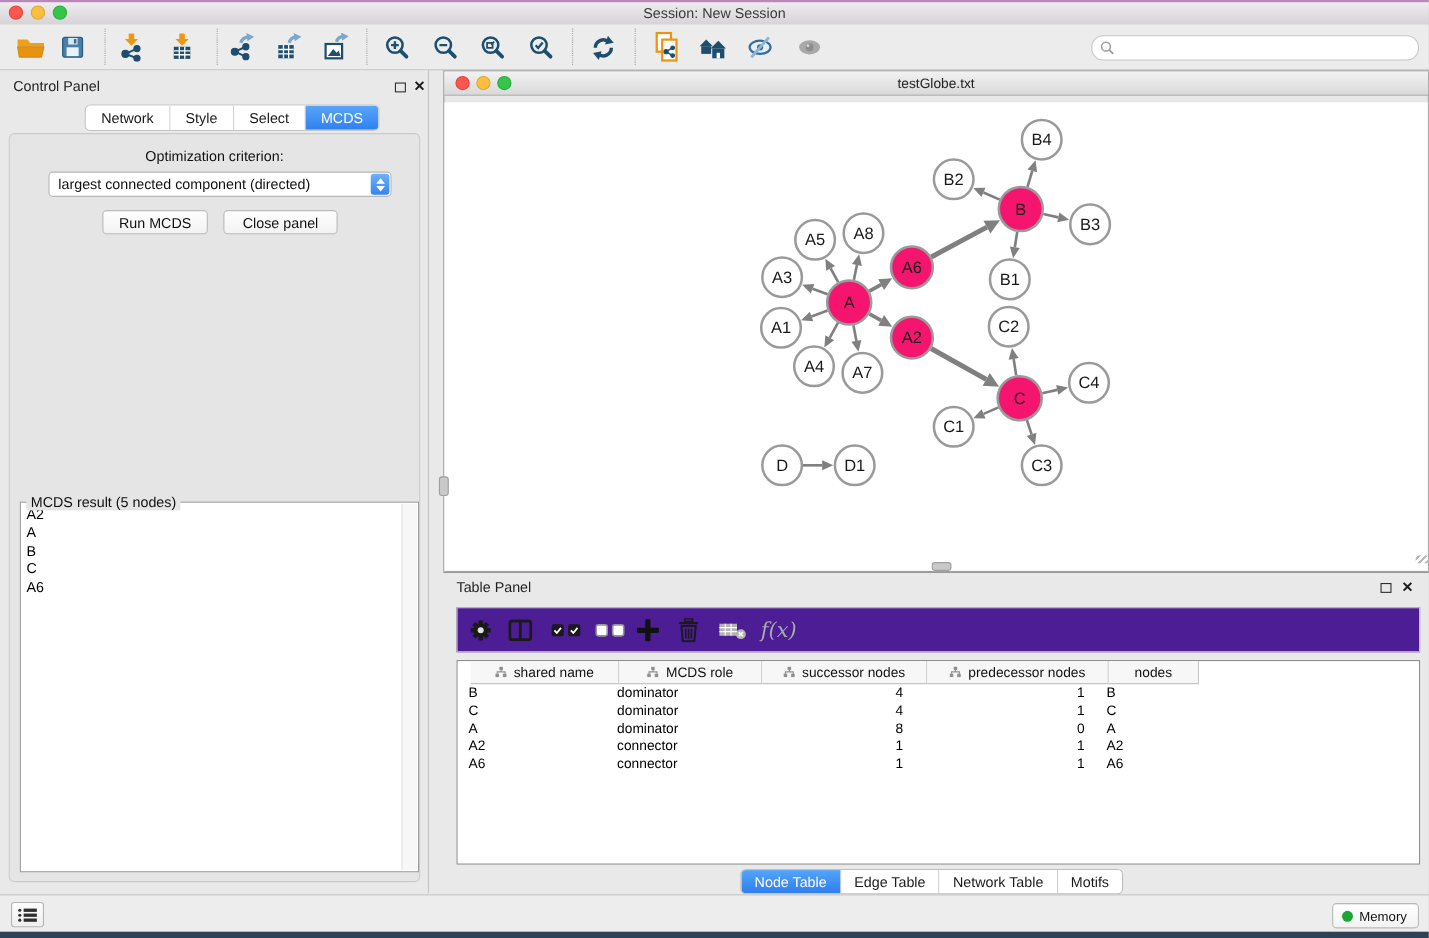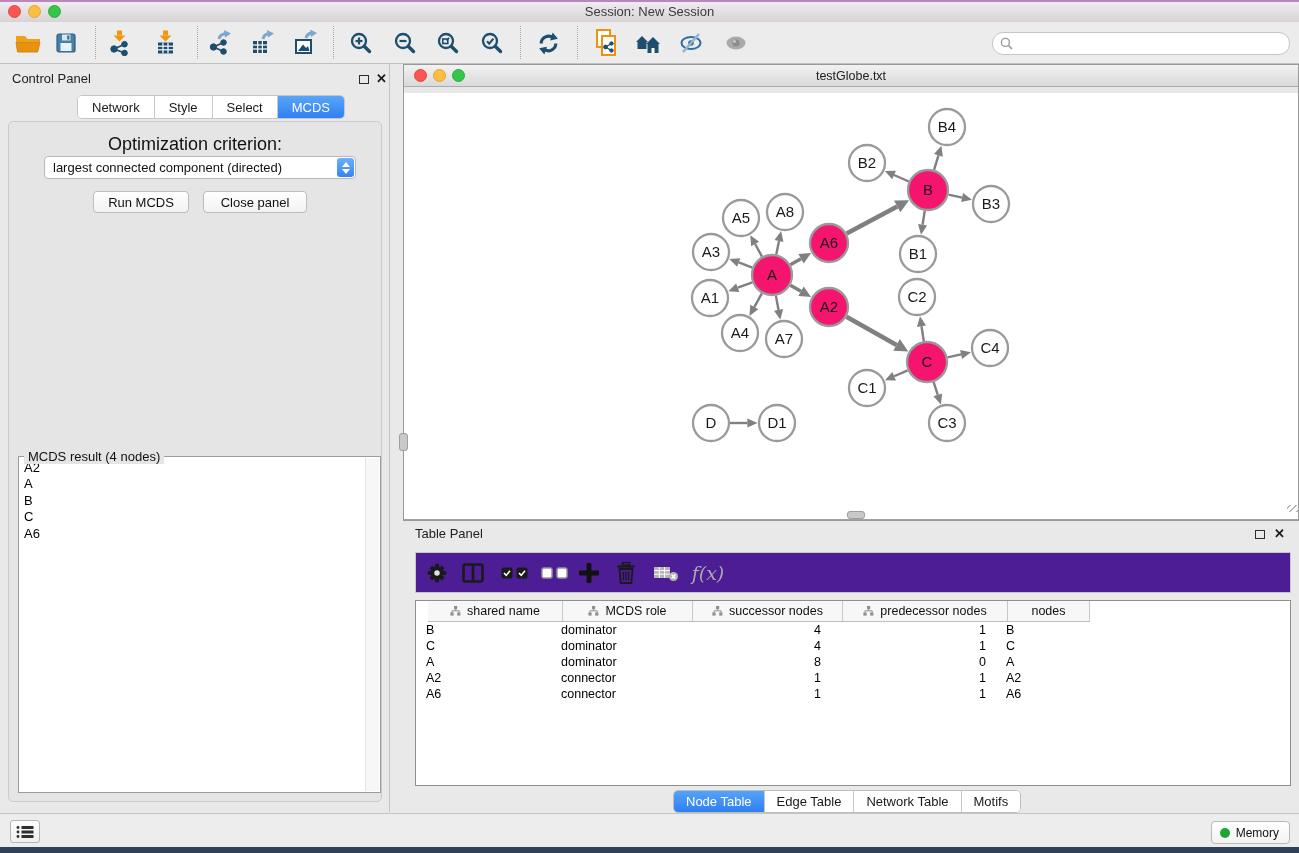--- a/index.html
+++ b/index.html
@@ -37,21 +37,21 @@
   #control-panel .panel-float{left:359px;top:11px;}
   #control-panel .panel-close{left:376px;top:9px;}
   .cp-tabs{position:absolute;left:77px;top:31px;height:22px;display:flex;
     border:1px solid #C6C6C6;border-radius:5px;overflow:hidden;background:#fff;}
   .cp-tab{display:flex;align-items:center;justify-content:center;font-size:13px;
     color:#1A1A1A;border-right:1px solid #C8C8C8;padding:0 14px;background:#fff;cursor:default;}
   .cp-tab:last-child{border-right:none;}
   .cp-tab.active{background:linear-gradient(#59A5F8,#2F80F2);color:#fff;}
   .cp-inner{position:absolute;left:8px;top:57px;width:374px;height:681px;
     background:#E5E5E5;border:1px solid #CBCBCB;border-radius:5px;box-sizing:border-box;}
-  .opt-label{position:absolute;left:0;width:100%;top:12px;text-align:center;font-size:18px;color:#111;}
+  .opt-label{position:absolute;left:0;width:100%;top:12px;text-align:center;font-size:13px;color:#111;}
   .opt-select{position:absolute;left:35px;top:34px;width:312px;height:23px;background:#fff;
     border:1px solid #B8B8B8;border-radius:4px;box-sizing:border-box;display:flex;align-items:center;}
   .opt-select .val{flex:1;font-size:13px;color:#111;padding-left:8px;white-space:nowrap;}
   .opt-stepper{width:17px;height:19px;margin-right:1px;border-radius:3px;
     background:linear-gradient(#6FB1F9,#3185F4);display:flex;flex-direction:column;
     align-items:center;justify-content:center;gap:2px;}
   .opt-stepper i{width:0;height:0;border-left:4px solid transparent;border-right:4px solid transparent;}
   .opt-stepper .up{border-bottom:5px solid #fff;}
   .opt-stepper .down{border-top:5px solid #fff;}
   .cp-btn{position:absolute;top:69px;height:22px;background:linear-gradient(#FFFFFF,#F2F2F2);
@@ -319,21 +319,21 @@
       <div class="opt-select">
         <span class="val">largest connected component (directed)</span>
         <span class="opt-stepper">
             <i class="up"></i>
             <i class="down"></i>
           </span>
       </div>
       <div class="cp-btn" id="run-mcds">Run MCDS</div>
       <div class="cp-btn" id="close-panel">Close panel</div>
       <div class="result-box">
-        <span class="result-legend">MCDS result (4 nodes)</span>
+        <span class="result-legend">MCDS result (5 nodes)</span>
         <ul class="result-list" id="result-list">
             <li>A2</li>
             <li>A</li>
             <li>B</li>
             <li>C</li>
             <li>A6</li>
           </ul>
         <div class="result-scroll"></div>
       </div>
     </div>

